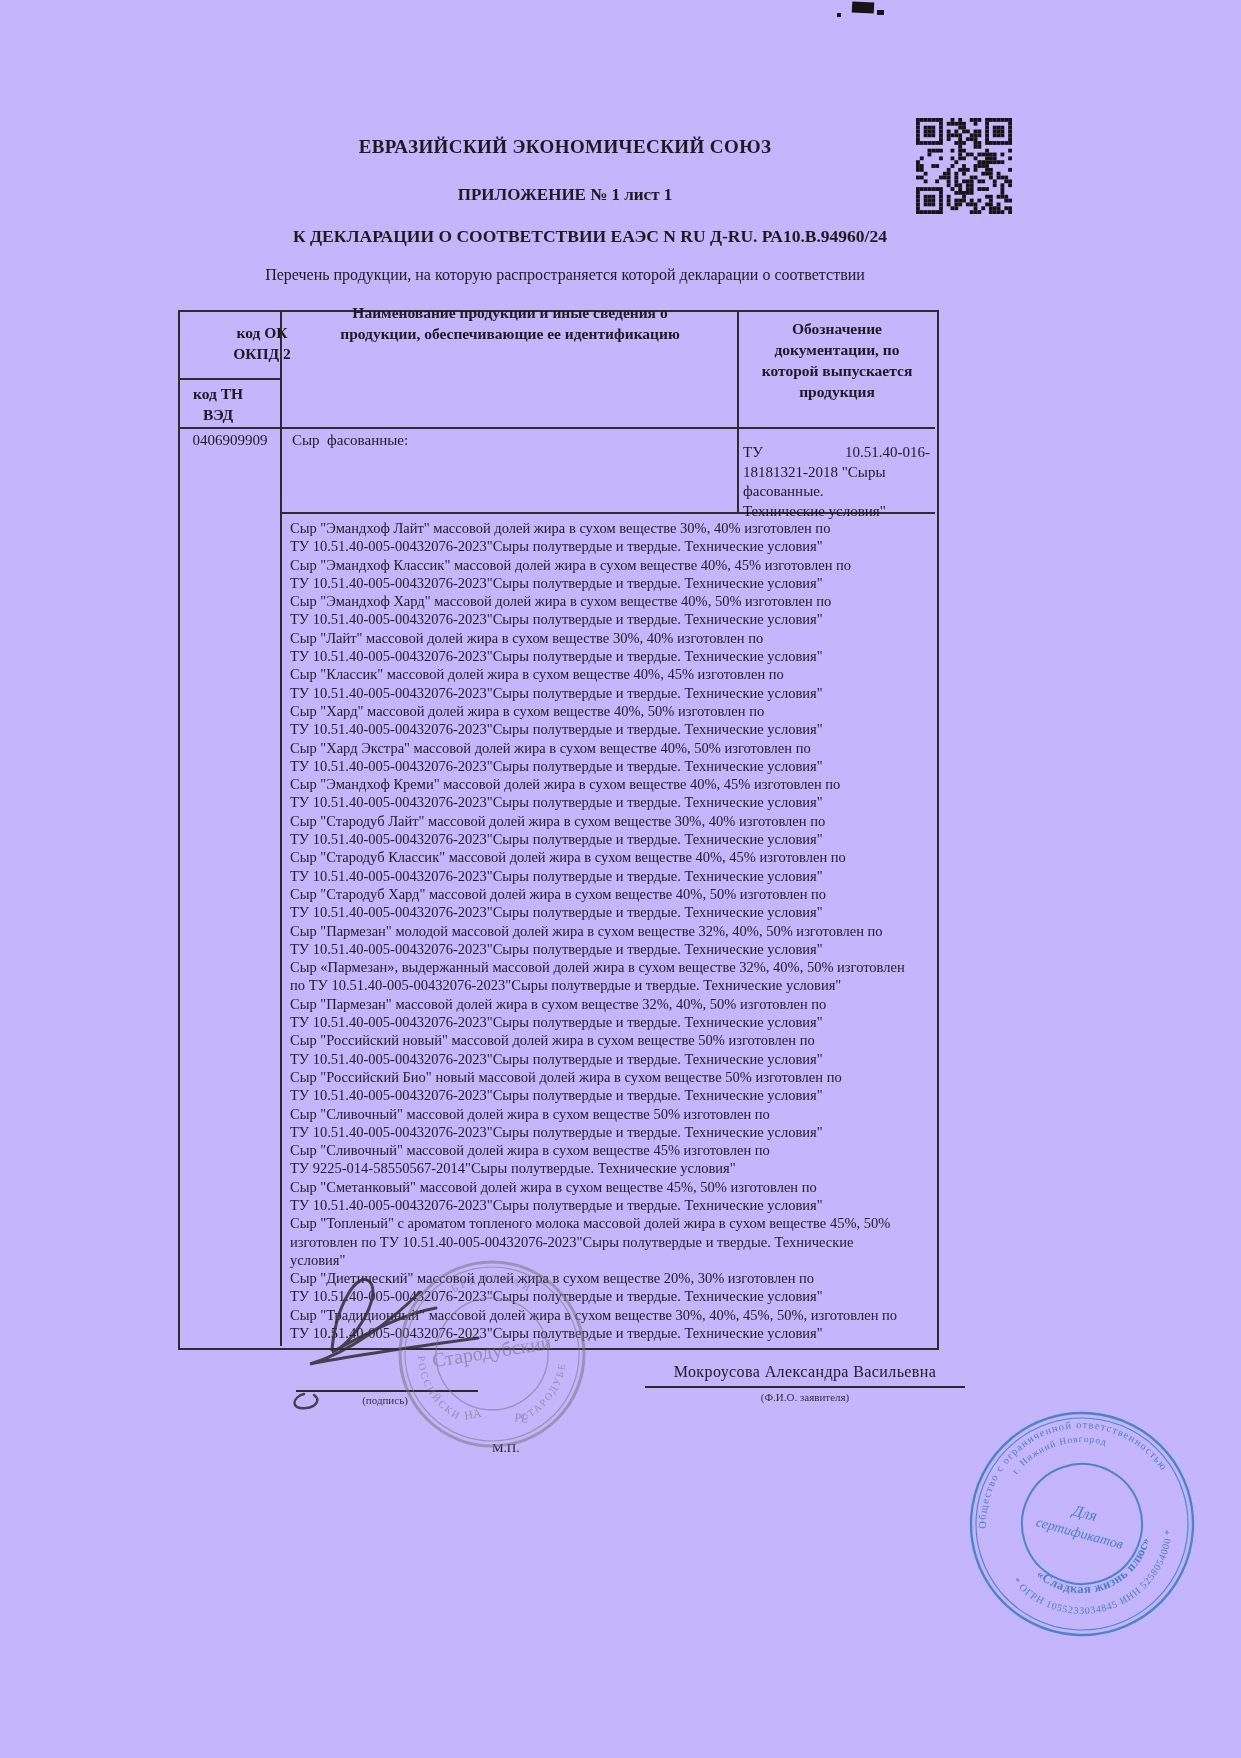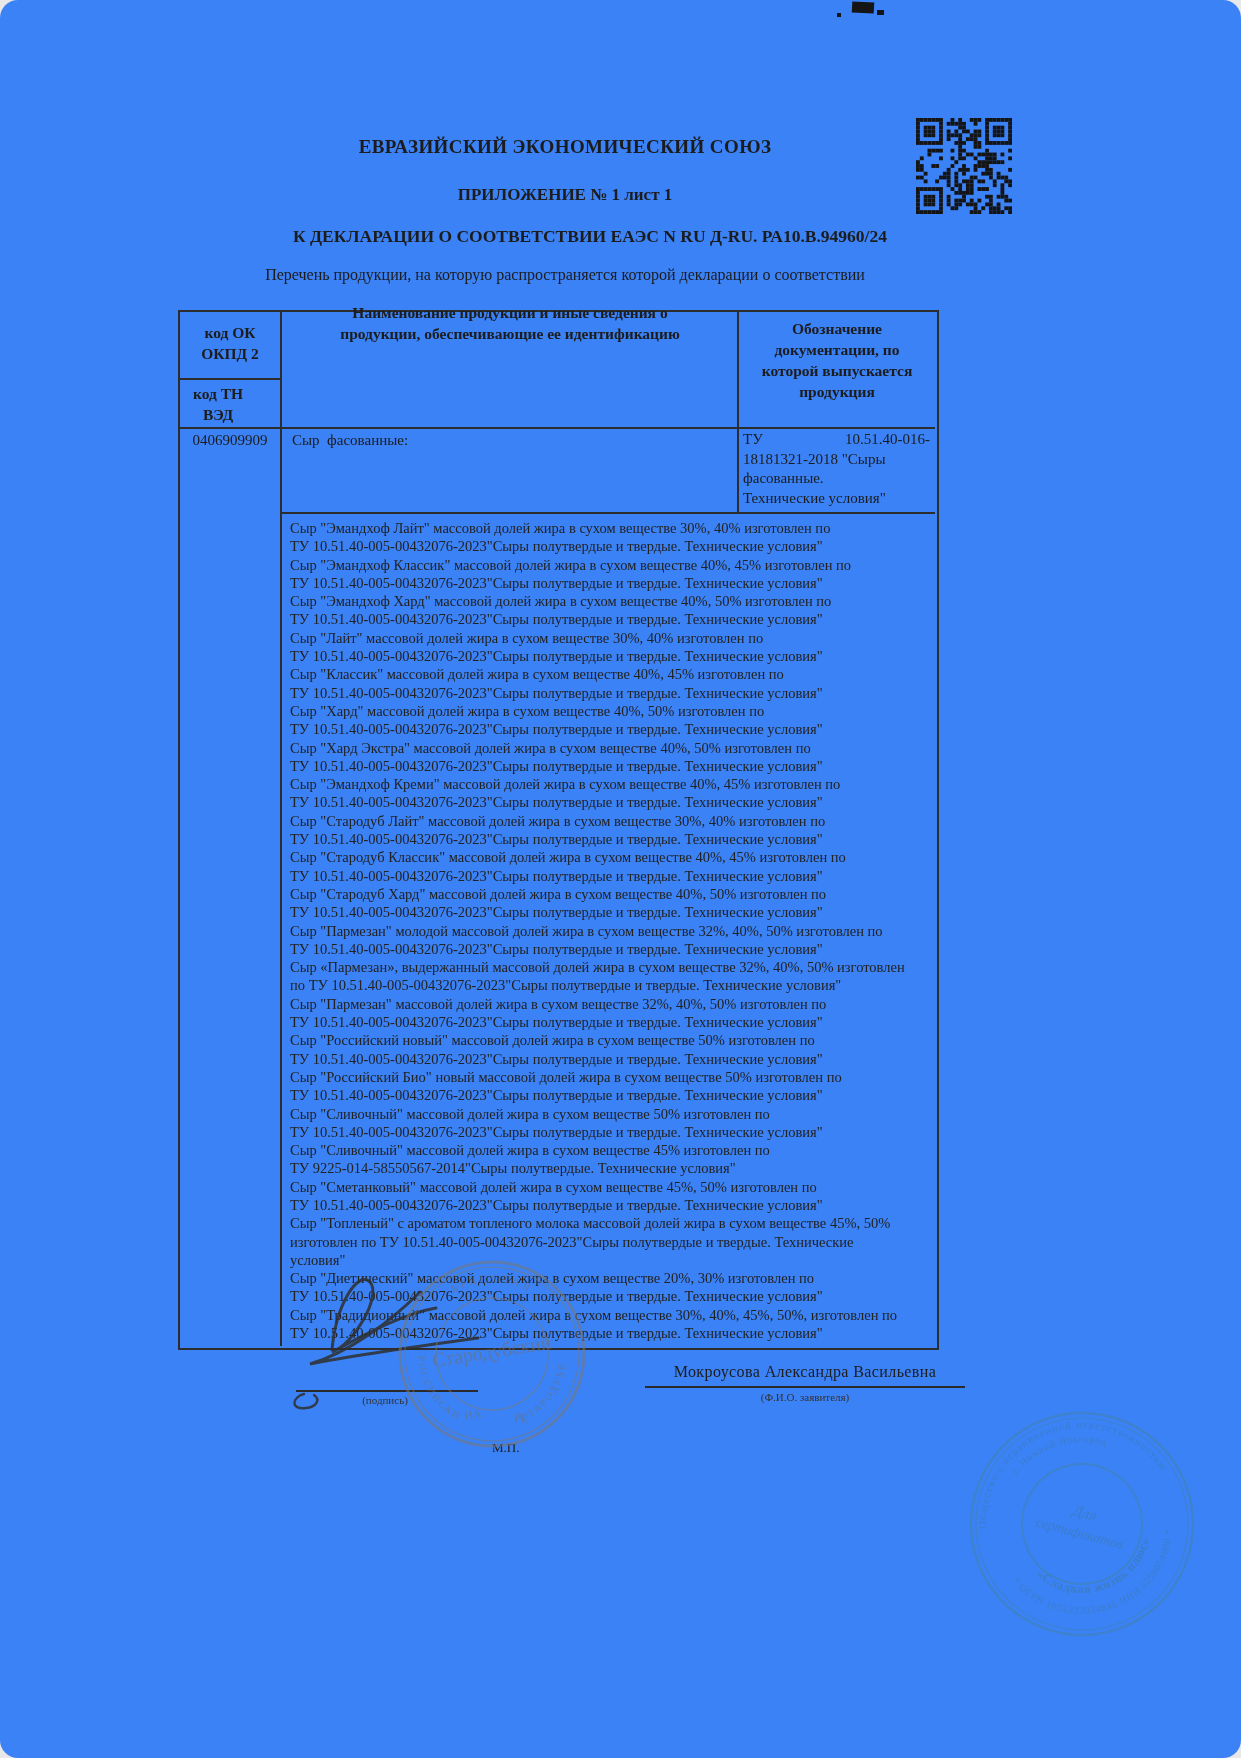--- a/index.html
+++ b/index.html
@@ -1,38 +1,38 @@
 <!DOCTYPE html>
 <html lang="ru"><head>
 <meta charset="utf-8">
 <style>
   html,body{margin:0;padding:0;background:#e8e8e8;}
-  #page{position:relative;width:1241px;height:1758px;background:#3b82f6;margin:0 auto;
-        font-family:"Liberation Serif","DejaVu Serif",serif;color:#1c1c1c;overflow:hidden;border-radius:18px;}
+  #page{position:relative;width:1241px;height:1758px;background:#c4b5fd;margin:0 auto;
+        font-family:"Liberation Serif","DejaVu Serif",serif;color:#1c1c1c;overflow:hidden;}
   .abs{position:absolute;}
   .ctr{text-align:center;}
   .bold{font-weight:700;}
   
   .t1{left:115px;top:136px;width:900px;font-size:19px;letter-spacing:.4px;}
   .t2{left:115px;top:185px;width:900px;font-size:17px;}
   .t3{left:95px;top:226px;width:990px;font-size:17.5px;}
   .subtitle{left:115px;top:266px;width:900px;font-size:16px;}
   
   .speck{background:#151515;}
   
   .bline{background:#2d2d2d;}
   .cell{position:absolute;font-size:15.5px;line-height:21px;}
   
   .hc{font-weight:700;text-align:center;}
   
   #products{position:absolute;left:290px;top:519px;width:642px;}
   .prod-line{height:18.3px;line-height:18.3px;font-size:14.5px;white-space:nowrap;color:#222;}
   
   .doc-line{font-size:15px;line-height:19.5px;}
-  .doc-just{display:flex;justify-content:space-between;}
+  .doc-just{display:flex;justify-content:space-between;margin-top:13px;}
   
   .sig-line{height:2px;background:#2a2a2a;}
   .small-label{font-size:11px;color:#333;}
   .fio{font-size:16px;letter-spacing:.4px;}
   .mp{font-size:13px;margin-top:40px;}
   
   .stamp{pointer-events:none;filter:blur(.35px);}
   .gray-stamp text{fill:#6f6f6f;}
   .gray-stamp circle{stroke:#787878;fill:none;}
   .blue-stamp text{fill:#3b7dc6;}
@@ -349,21 +349,21 @@
       <rect x="92.16" y="92.16" width="3.84" height="3.84" fill="#141414"></rect>
     </svg>
 
   <div class="abs" style="left:178px;top:310px;width:757px;height:1036px;border:2px solid #2d2d2d;"></div>
   <div class="abs bline" style="left:280px;top:310px;width:2px;height:1036px;"></div>
   <div class="abs bline" style="left:737px;top:310px;width:2px;height:202px;"></div>
   <div class="abs bline" style="left:178px;top:378px;width:104px;height:2px;"></div>
   <div class="abs bline" style="left:178px;top:427px;width:757px;height:2px;"></div>
   <div class="abs bline" style="left:281px;top:512px;width:654px;height:2px;"></div>
 
-  <div class="cell hc" style="left:180px;top:322px;width:100px;">
+  <div class="cell hc" style="left:180px;top:322px;width:100px;padding-left:32px;">
     <div>код ОК</div>
     <div>ОКПД 2</div>
   </div>
   <div class="cell hc" style="left:168px;top:383px;width:100px;">
     <div>код ТН</div>
     <div>ВЭД</div>
   </div>
   <div class="cell hc" style="left:315px;top:302px;width:390px;">Наименование продукции и иные сведения о продукции, обеспечивающие ее идентификацию</div>
   <div class="cell hc" style="left:757px;top:318px;width:160px;">Обозначение документации, по которой выпускается продукция</div>
 

